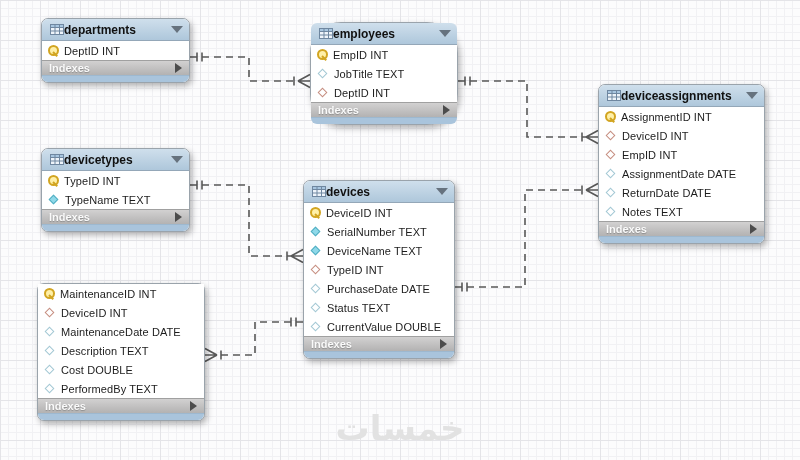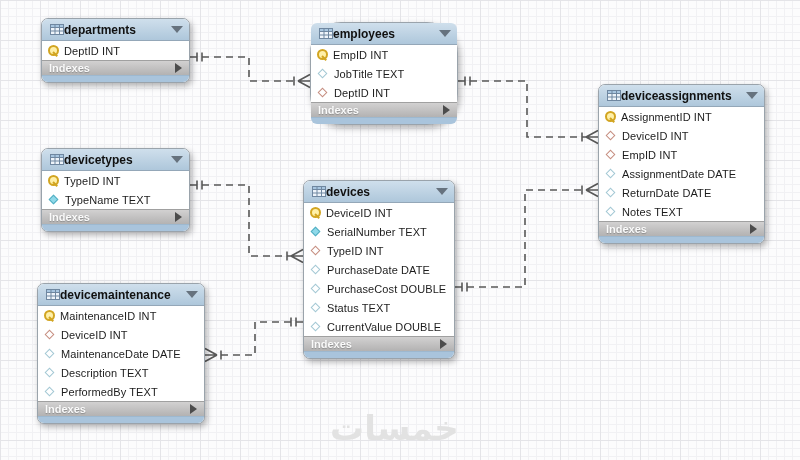--- a/index.html
+++ b/index.html
@@ -74,21 +74,21 @@
   }
   .tbl-expand {
     flex:0 0 auto; width:0; height:0;
     border-top:5px solid transparent; border-bottom:5px solid transparent;
     border-left:7px solid #4c4c4c;
   }
   .tbl-footer { height:7px; background:#a9c4dc; border-radius:0 0 6px 6px; border-top:1px solid #9db8cf; }
 
   .watermark {
     position:absolute; left:330px; top:408px; width:140px; z-index:0;
-    text-align:left; direction:rtl;
+    text-align:center; direction:rtl;
     font-family:"DejaVu Sans", sans-serif;
     font-size:34px; font-weight:bold; color:#e2e2e2;
     user-select:none;
   }
 </style>
 </head>
 <body>
 
 <div class="canvas">
 
@@ -238,80 +238,71 @@
 
       <div class="field-row">
           <span class="field-icon key-icon"></span>
           <span class="field-label">DeviceID INT</span>
         </div>
         <div class="field-row">
           <span class="field-icon diamond-filled-icon"></span>
           <span class="field-label">SerialNumber TEXT</span>
         </div>
         <div class="field-row">
+          <span class="field-icon diamond-filled-icon"></span>
+          <span class="field-label">DeviceName TEXT</span>
+        </div>
+        <div class="field-row">
           <span class="field-icon diamond-fk-icon"></span>
           <span class="field-label">TypeID INT</span>
         </div>
         <div class="field-row">
           <span class="field-icon diamond-open-icon"></span>
           <span class="field-label">PurchaseDate DATE</span>
         </div>
         <div class="field-row">
           <span class="field-icon diamond-open-icon"></span>
-          <span class="field-label">PurchaseCost DOUBLE</span>
-        </div>
-        <div class="field-row">
-          <span class="field-icon diamond-open-icon"></span>
           <span class="field-label">Status TEXT</span>
         </div>
         <div class="field-row">
           <span class="field-icon diamond-open-icon"></span>
           <span class="field-label">CurrentValue DOUBLE</span>
         </div>
       </div>
       <div class="tbl-indexes">
         <span class="tbl-footer-label">Indexes</span>
         <span class="tbl-expand"></span>
       </div>
       <div class="tbl-footer"></div>
     </div>
     <div class="db-table" style="left: 37px; top: 283px; width: 168px;">
-      <div class="tbl-header">
-        <span class="tbl-icon">
-          <svg width="14" height="11" viewBox="0 0 14 11">
-            <rect x="0.5" y="0.5" width="13" height="10" fill="#eef4fa" stroke="#6f87a0"></rect>
-            <rect x="0.5" y="0.5" width="13" height="3" fill="#a8c6e0" stroke="#6f87a0"></rect>
-            <line x1="5" y1="0.5" x2="5" y2="10.5" stroke="#6f87a0"></line>
-            <line x1="9.5" y1="0.5" x2="9.5" y2="10.5" stroke="#6f87a0"></line>
-            <line x1="0.5" y1="7" x2="13.5" y2="7" stroke="#6f87a0"></line>
-          </svg>
-        </span>
-        <span class="tbl-title">devicemaintenance</span>
-        <span class="tbl-collapse"></span>
-      </div>
       <div class="tbl-body">
 
       <div class="field-row">
           <span class="field-icon key-icon"></span>
           <span class="field-label">MaintenanceID INT</span>
         </div>
         <div class="field-row">
           <span class="field-icon diamond-fk-icon"></span>
           <span class="field-label">DeviceID INT</span>
         </div>
         <div class="field-row">
           <span class="field-icon diamond-open-icon"></span>
           <span class="field-label">MaintenanceDate DATE</span>
         </div>
         <div class="field-row">
           <span class="field-icon diamond-open-icon"></span>
           <span class="field-label">Description TEXT</span>
         </div>
         <div class="field-row">
           <span class="field-icon diamond-open-icon"></span>
+          <span class="field-label">Cost DOUBLE</span>
+        </div>
+        <div class="field-row">
+          <span class="field-icon diamond-open-icon"></span>
           <span class="field-label">PerformedBy TEXT</span>
         </div>
       </div>
       <div class="tbl-indexes">
         <span class="tbl-footer-label">Indexes</span>
         <span class="tbl-expand"></span>
       </div>
       <div class="tbl-footer"></div>
     </div>
     <div class="db-table" style="left: 598px; top: 84px; width: 167px;">

